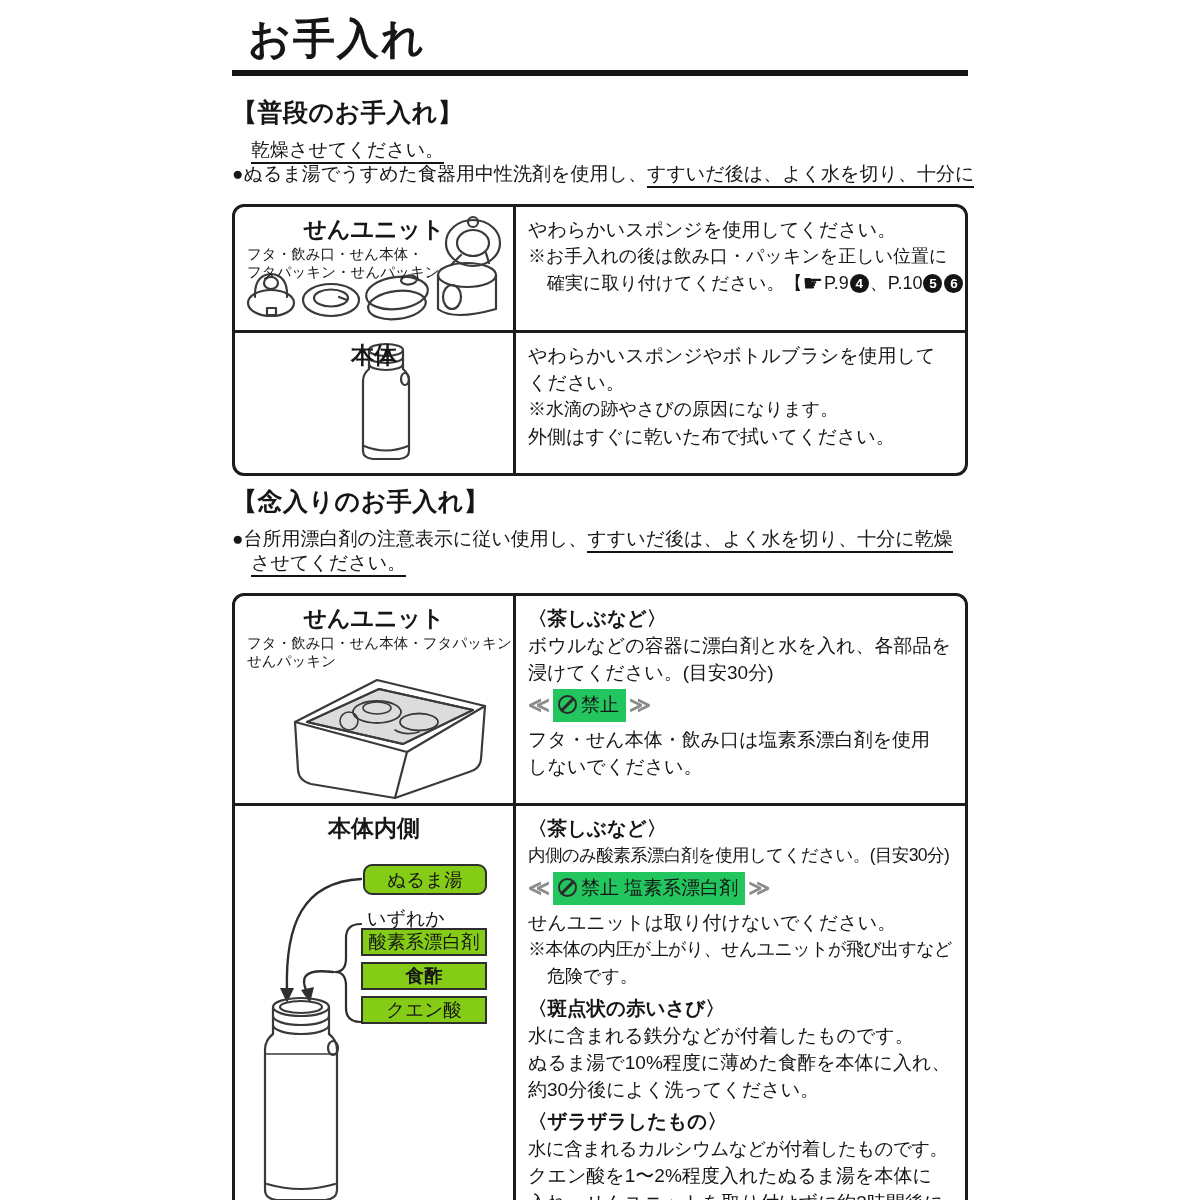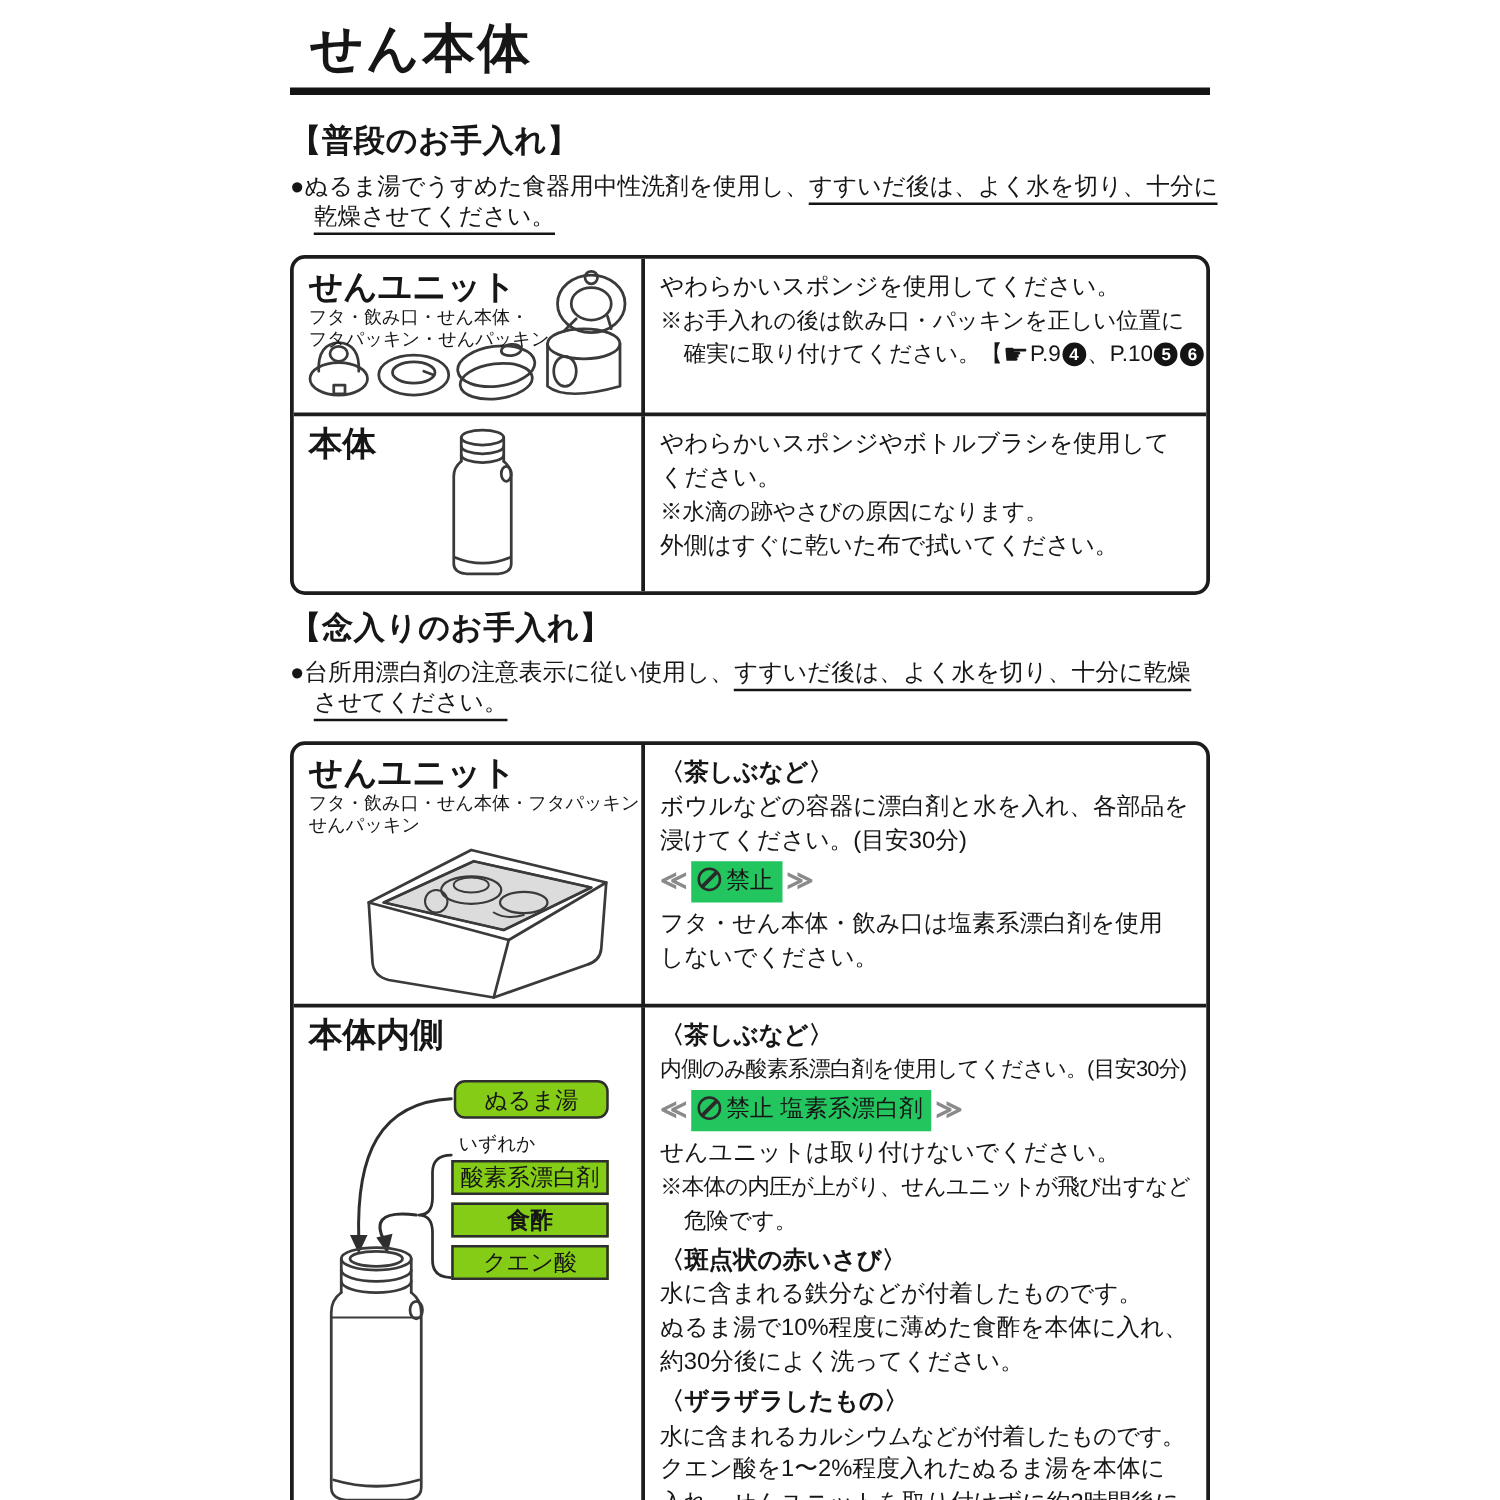--- a/index.html
+++ b/index.html
@@ -24,21 +24,21 @@
   .ul { border-bottom:2px solid #141414; padding-bottom:2px; }
 
   
   .tbl { display:grid; grid-template-columns:281px 1fr; border:3px solid #1c1c1c; border-radius:12px; overflow:hidden; background:#fff; }
   .tbl1 { grid-template-rows:126px 140px; margin-bottom:8px; }
   .tbl2 { grid-template-rows:210px 415px; }
   .cell { position:relative; padding:9px 12px; overflow:hidden; }
   .cell.lft { border-right:3px solid #1c1c1c; }
   .cell.topr { border-bottom:3px solid #1c1c1c; }
 
-  .part-name { font-size:27px; font-weight:bold; line-height:26px; position:relative; z-index:2; }
+  .part-name { font-size:23px; font-weight:bold; line-height:26px; position:relative; z-index:2;text-align:center; }
   .part-detail { font-size:14.5px; line-height:18px; margin-top:3px; position:relative; z-index:2; white-space:nowrap; }
 
   .tline { font-size:19px; line-height:27px; white-space:nowrap; }
   .tline.sm { font-size:18px; }
   .tline.tight { letter-spacing:-0.6px; }
   .tline.ind { padding-left:19px; }
   .subhead { font-size:19.5px; font-weight:bold; line-height:27px; white-space:nowrap; }
   .gap-top { margin-top:5px; }
 
   
@@ -55,39 +55,39 @@
   .no-icon::before { content:""; position:absolute; left:50%; top:-1px; bottom:-1px; width:2.5px; margin-left:-1.25px;
                      background:#2a2a2a; transform:rotate(45deg); }
 
   
   .diag-box { position:absolute; border:2px solid #2e2e2e; background:#84cc16; text-align:center; font-size:18.5px; z-index:2; }
   .warm-box { left:128px; top:58px; width:124px; height:31px; border-radius:9px; line-height:27px; }
   .opt-box { left:126px; width:126px; height:28px; line-height:24px; }
   .opt0 { top:122px; }
   .opt1 { top:156px;font-weight:bold; }
   .opt2 { top:190px; }
-  .either-label { position:absolute; left:132px; top:100px; font-size:15px; z-index:2; }
+  .either-label { position:absolute; left:132px; top:100px; font-size:19px; z-index:2; }
   .overlay-svg { position:absolute; left:0; top:0; z-index:1; }
   .illu { position:absolute; z-index:1; }
 </style>
 </head>
 <body>
 
 <div class="page">
   <div class="content">
 
     <div class="title-block">
-      <h1>せん本体</h1>
+      <h1>お手入れ</h1>
     </div>
 
     <h2 class="sec sec1">【普段のお手入れ】</h2>
 
     <div class="bullet-para">
+      <div class="line indent"><span class="ul">乾燥させてください。</span></div>
       <div class="line"><span>●</span><span>ぬるま湯でうすめた食器用中性洗剤を使用し、</span><span class="ul">すすいだ後は、よく水を切り、十分に</span></div>
-      <div class="line indent"><span class="ul">乾燥させてください。</span></div>
     </div>
 
     <div class="tbl tbl1">
 
       <div class="cell lft topr">
         <div class="part-name">せんユニット</div>
         <div class="part-detail">
           <span>フタ・飲み口・せん本体・</span><br>
           <span>フタパッキン・せんパッキン</span>
         </div>

